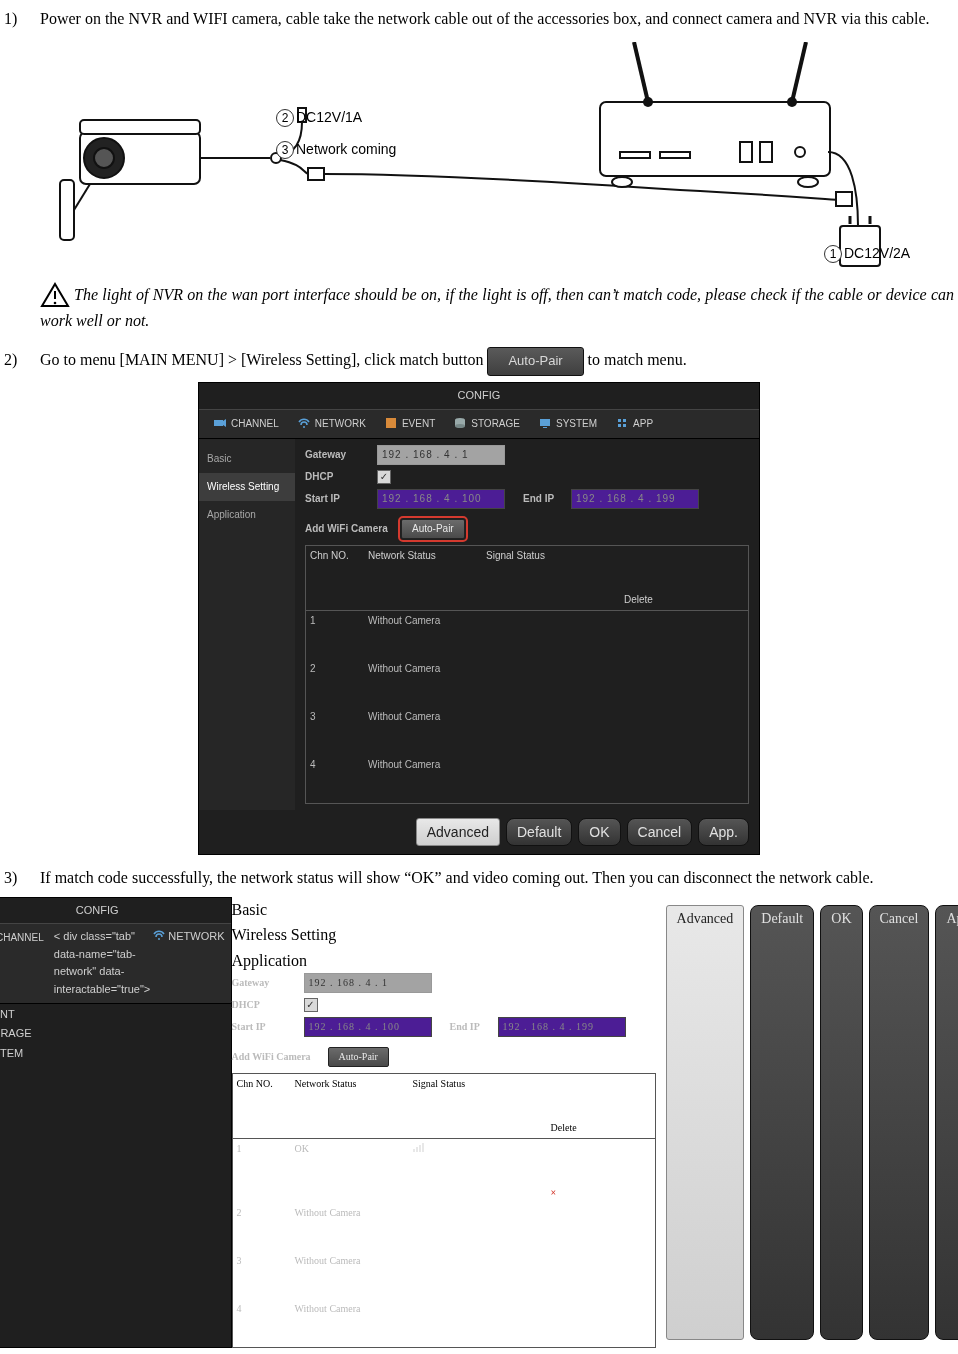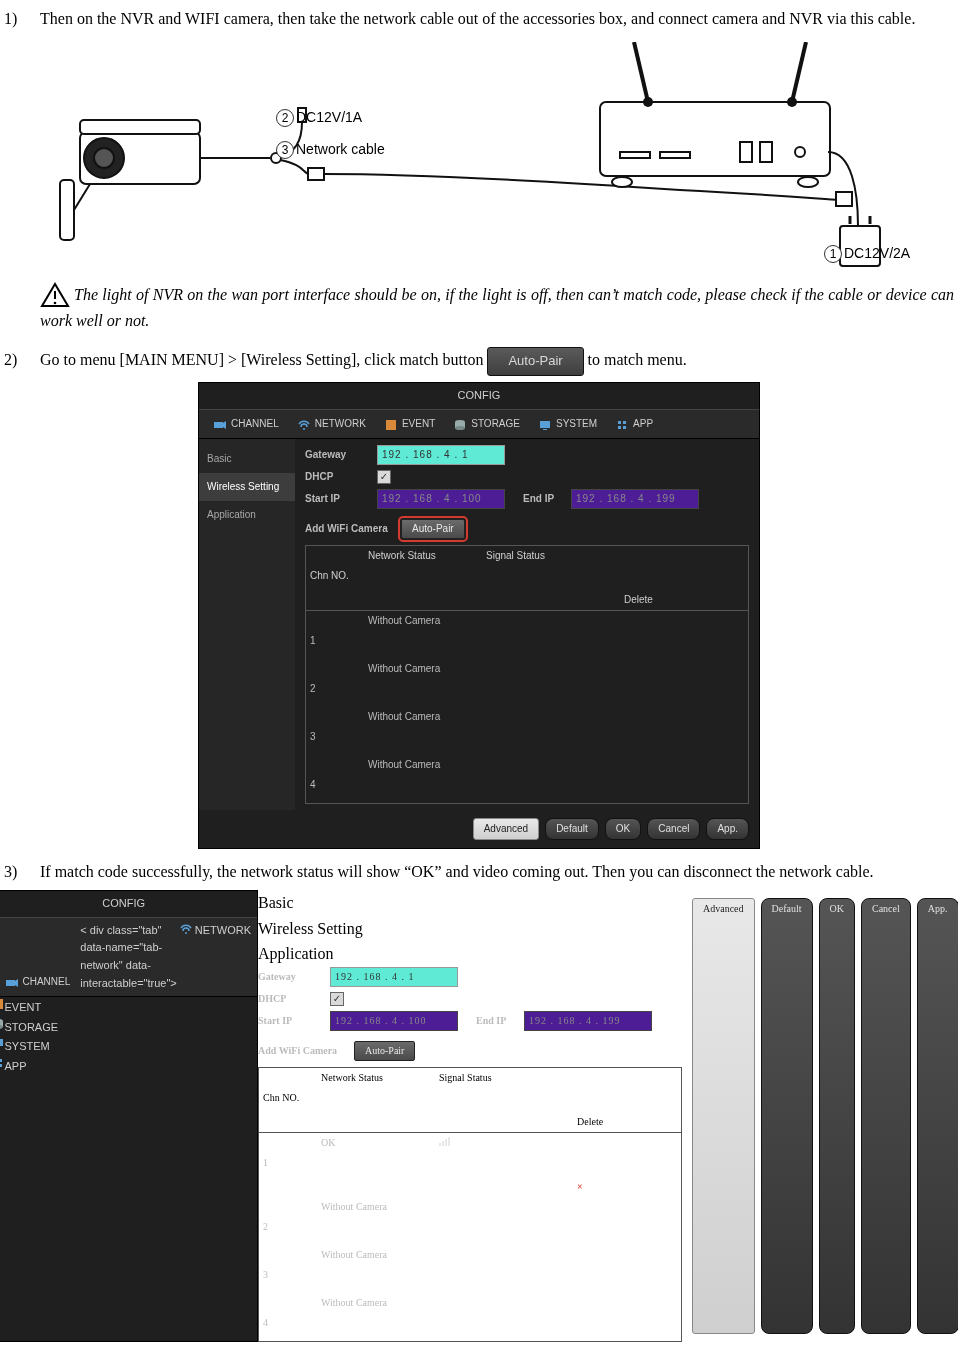--- a/index.html
+++ b/index.html
@@ -95,21 +95,21 @@
   .config .tabs {
     display:flex;
     background:#2a2a2a;
     border-top:1px solid #444;
     border-bottom:1px solid #000;
     padding:4px 6px;
     gap: 2px;
   }
   .config .tabs .tab {
     display:flex;
-    align-items:flex-end;
+    align-items:flex-start;
     gap:4px;
     padding:2px 8px;
     font-size:10px;
     color:#cfcfcf;
   }
   .config .tabs .tab .ico {
     width:14px;height:14px;
     display:inline-block;
   }
   .config .body {
@@ -145,21 +145,21 @@
   .ipbox {
     background:#4c1d95;
     border:1px solid #444;
     color:#888;
     font-size:10px;
     padding:1px 4px;
     min-width:118px;
     display:inline-block;
     letter-spacing:1px;
   }
-  .ipbox.light { background:#5eead4; border:1px solid #999; color:#333; }
+  .ipbox.light { background:#a3a3a3; border:1px solid #999; color:#333; }
   .chk {
     width:12px;height:12px;
     background:#d9d9d9;
     border:1px solid #666;
     display:inline-flex;
     align-items:center;justify-content:center;
     font-size:10px;color:#333;
   }
   .auto-btn {
     background: linear-gradient(#6b6b6b,#4a4a4a);
@@ -178,61 +178,61 @@
     margin-top:6px;
     font-size:10px;
     min-height:120px;
   }
   .cam-table .hdr, .cam-table .row {
     display:flex;
   }
   .cam-table .hdr {
     border-bottom:1px solid #555;
   }
-  .cam-table .c1{width:50px;padding:2px 4px;margin-top:20px;}
+  .cam-table .c1{width:50px;padding:2px 4px;}
   .cam-table .c2{width:110px;padding:2px 4px;}
   .cam-table .c3{width:130px;padding:2px 4px;}
   .cam-table .c4{width:100px;padding:2px 4px;margin-top:44px;}
   .cam-table .row .c2,.cam-table .row .c1,.cam-table .row .c3,.cam-table .row .c4 { color:#bbb; }
   .sig-bars {
     display:inline-flex; align-items:flex-end; gap:1px; height:9px;
   }
   .sig-bars span { width:2px; background:#e8e8e8; }
   .sig-bars span:nth-child(1){height:3px}
   .sig-bars span:nth-child(2){height:5px}
   .sig-bars span:nth-child(3){height:7px}
   .sig-bars span:nth-child(4){height:9px}
   .del-x { color:#d43a2f; font-weight:bold; }
   .btn-bar {
     display:flex;
     justify-content:flex-end;
     gap:6px;
     padding:8px 10px;
   }
   .btn-bar .btn {
-    font-size:10px;
+    font-size:14px;
     background:linear-gradient(#555,#333);
     border:1px solid #111;
     color:#e0e0e0;
     padding:2px 10px;
     border-radius:8px;
   }
   .btn-bar .btn.light {
     background:linear-gradient(#e8e8e8,#cfcfcf);
     color:#222;
     border:1px solid #888;
     border-radius:3px;
   }
 </style>
 </head>
 <body>
 
 <div class="step">
   <div class="step-num">1)</div>
-  <div class="step-body">Then on the NVR and WIFI camera, then take the network cable out of the accessories box, and connect camera and NVR via this cable.</div>
+  <div class="step-body">Power on the NVR and WIFI camera, cable take the network cable out of the accessories box, and connect camera and NVR via this cable.</div>
 </div>
 
 <div class="diagram">
   <svg width="880" height="230" viewBox="0 0 880 230">
 
     <g stroke="#111" stroke-width="2" fill="#fff">
       <rect x="40" y="90" width="120" height="52" rx="6"></rect>
       <rect x="40" y="78" width="120" height="14" rx="4"></rect>
       <circle cx="64" cy="116" r="20" fill="#222"></circle>
       <circle cx="64" cy="116" r="10" fill="#555"></circle>
@@ -272,21 +272,21 @@
     <path d="M788 110 C 812 110 818 150 818 184" stroke="#111" stroke-width="2" fill="none"></path>
 
     <rect x="800" y="184" width="40" height="40" rx="3" fill="#fff" stroke="#111" stroke-width="2"></rect>
     <line x1="810" y1="182" x2="810" y2="174" stroke="#111" stroke-width="3"></line>
     <line x1="830" y1="182" x2="830" y2="174" stroke="#111" stroke-width="3"></line>
   </svg>
   <div class="dlabel" style="left:236px;top:64px">
     <span class="circ">2</span><span>DC12V/1A</span>
   </div>
   <div class="dlabel" style="left:236px;top:96px">
-    <span class="circ">3</span><span>Network cable</span>
+    <span class="circ">3</span><span>Network coming</span>
   </div>
   <div class="dlabel" style="left:784px;top:200px">
     <span class="circ">1</span><span>DC12V/2A</span>
   </div>
 </div>
 
 <div class="warn-line">
   <svg width="30" height="26">
     <polygon points="15,2 28,24 2,24" fill="none" stroke="#000" stroke-width="2"></polygon>
     <line x1="15" y1="9" x2="15" y2="17" stroke="#000" stroke-width="2"></line>

